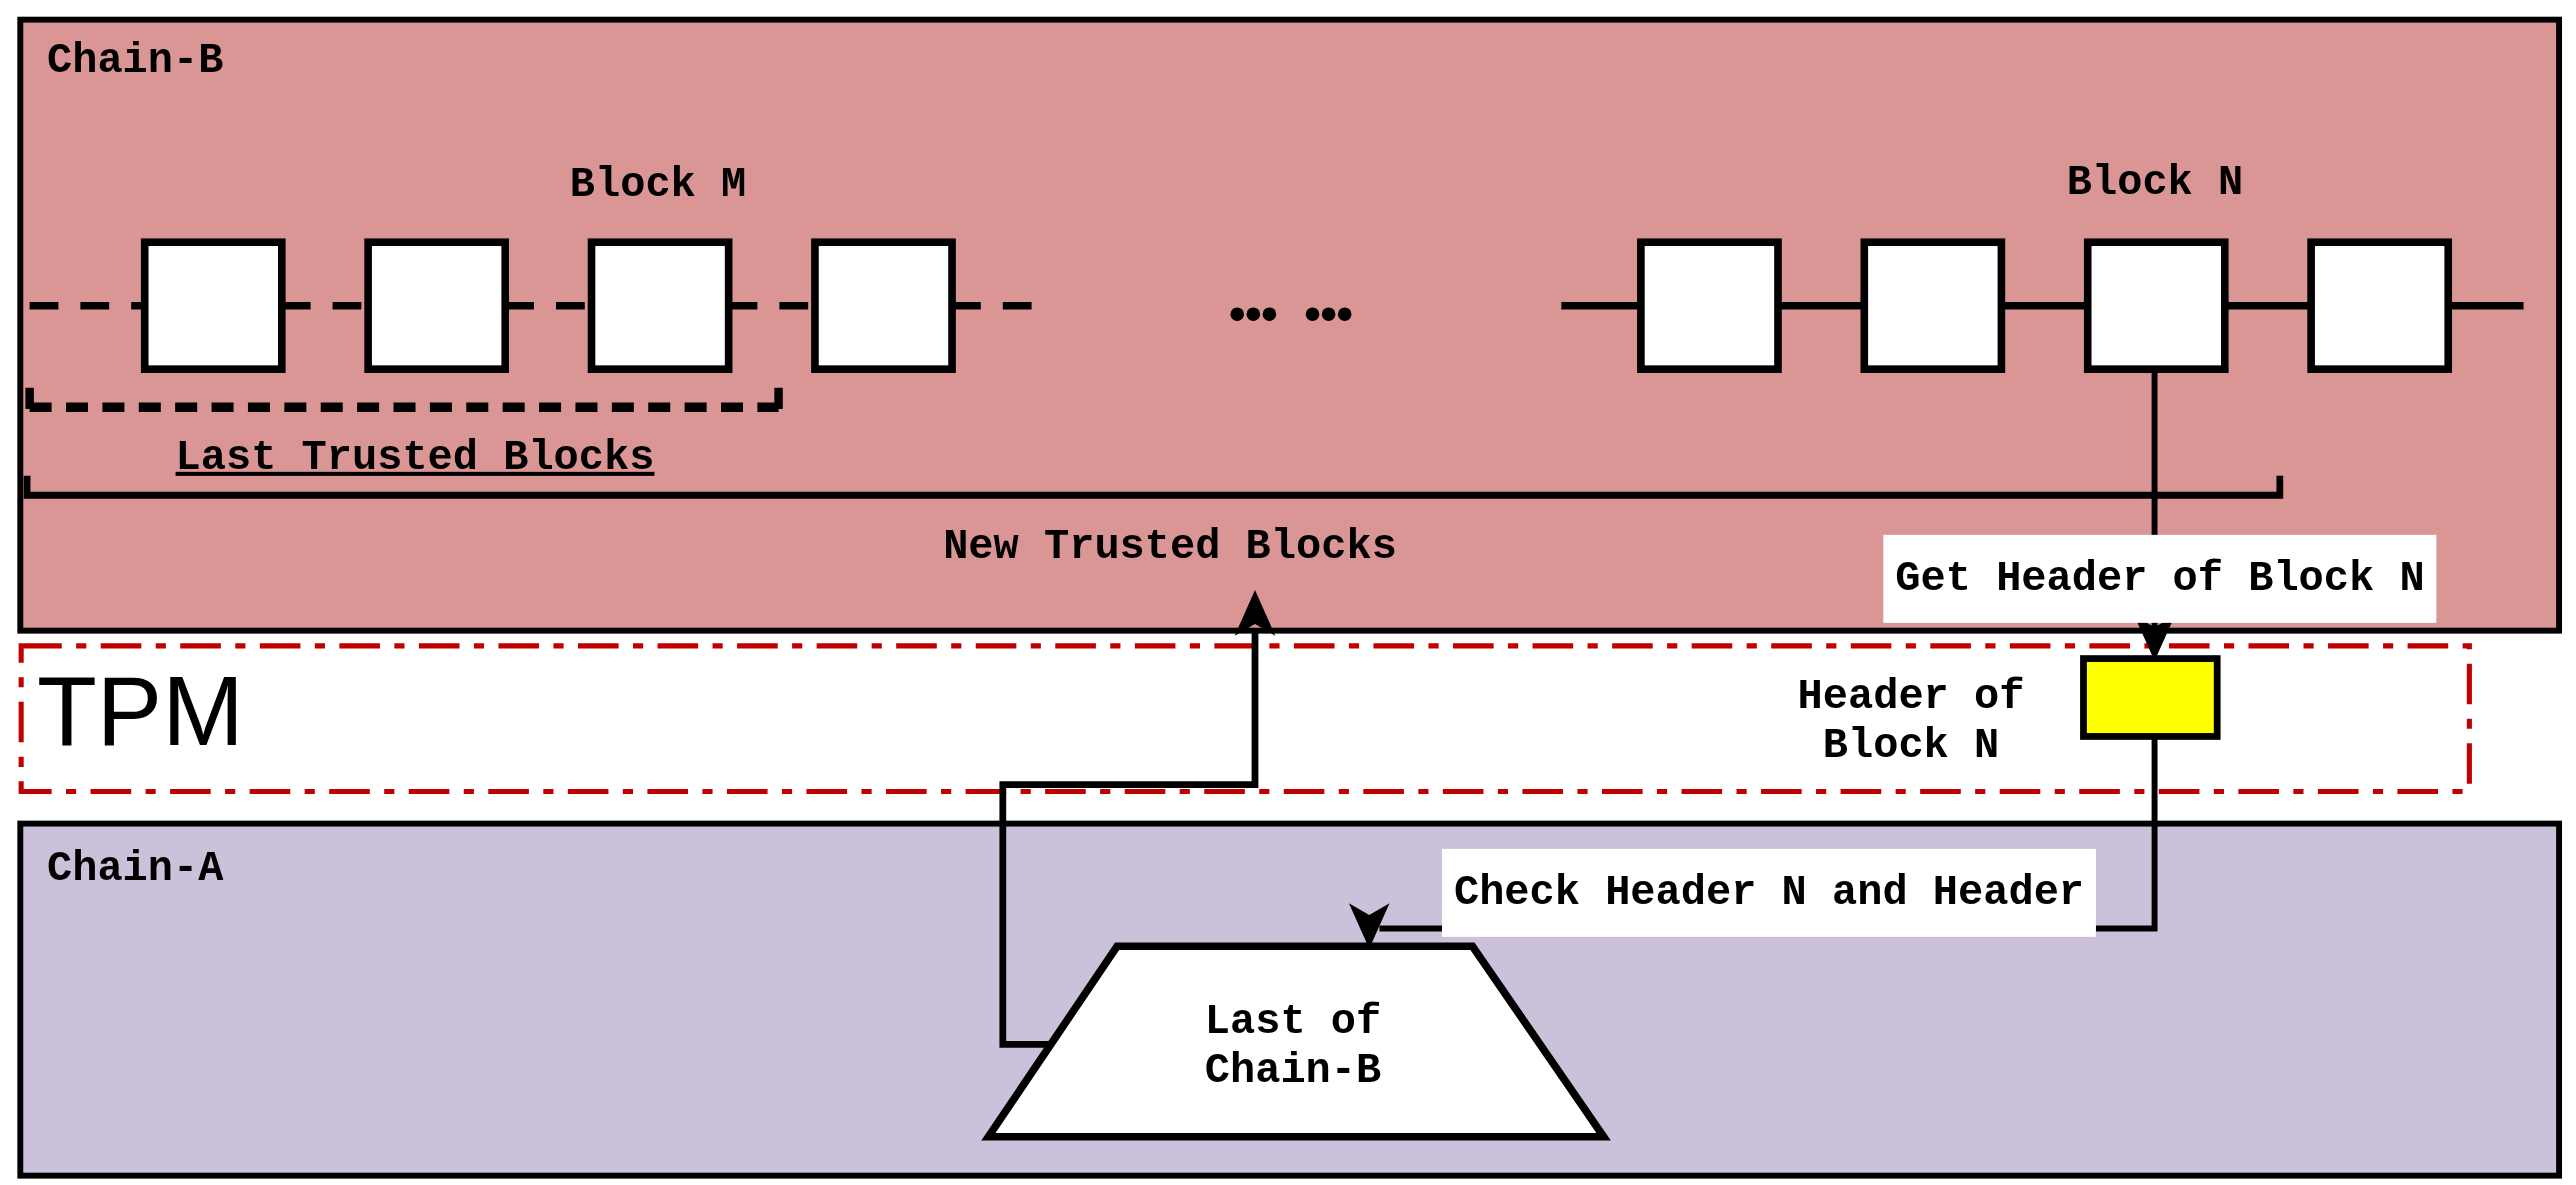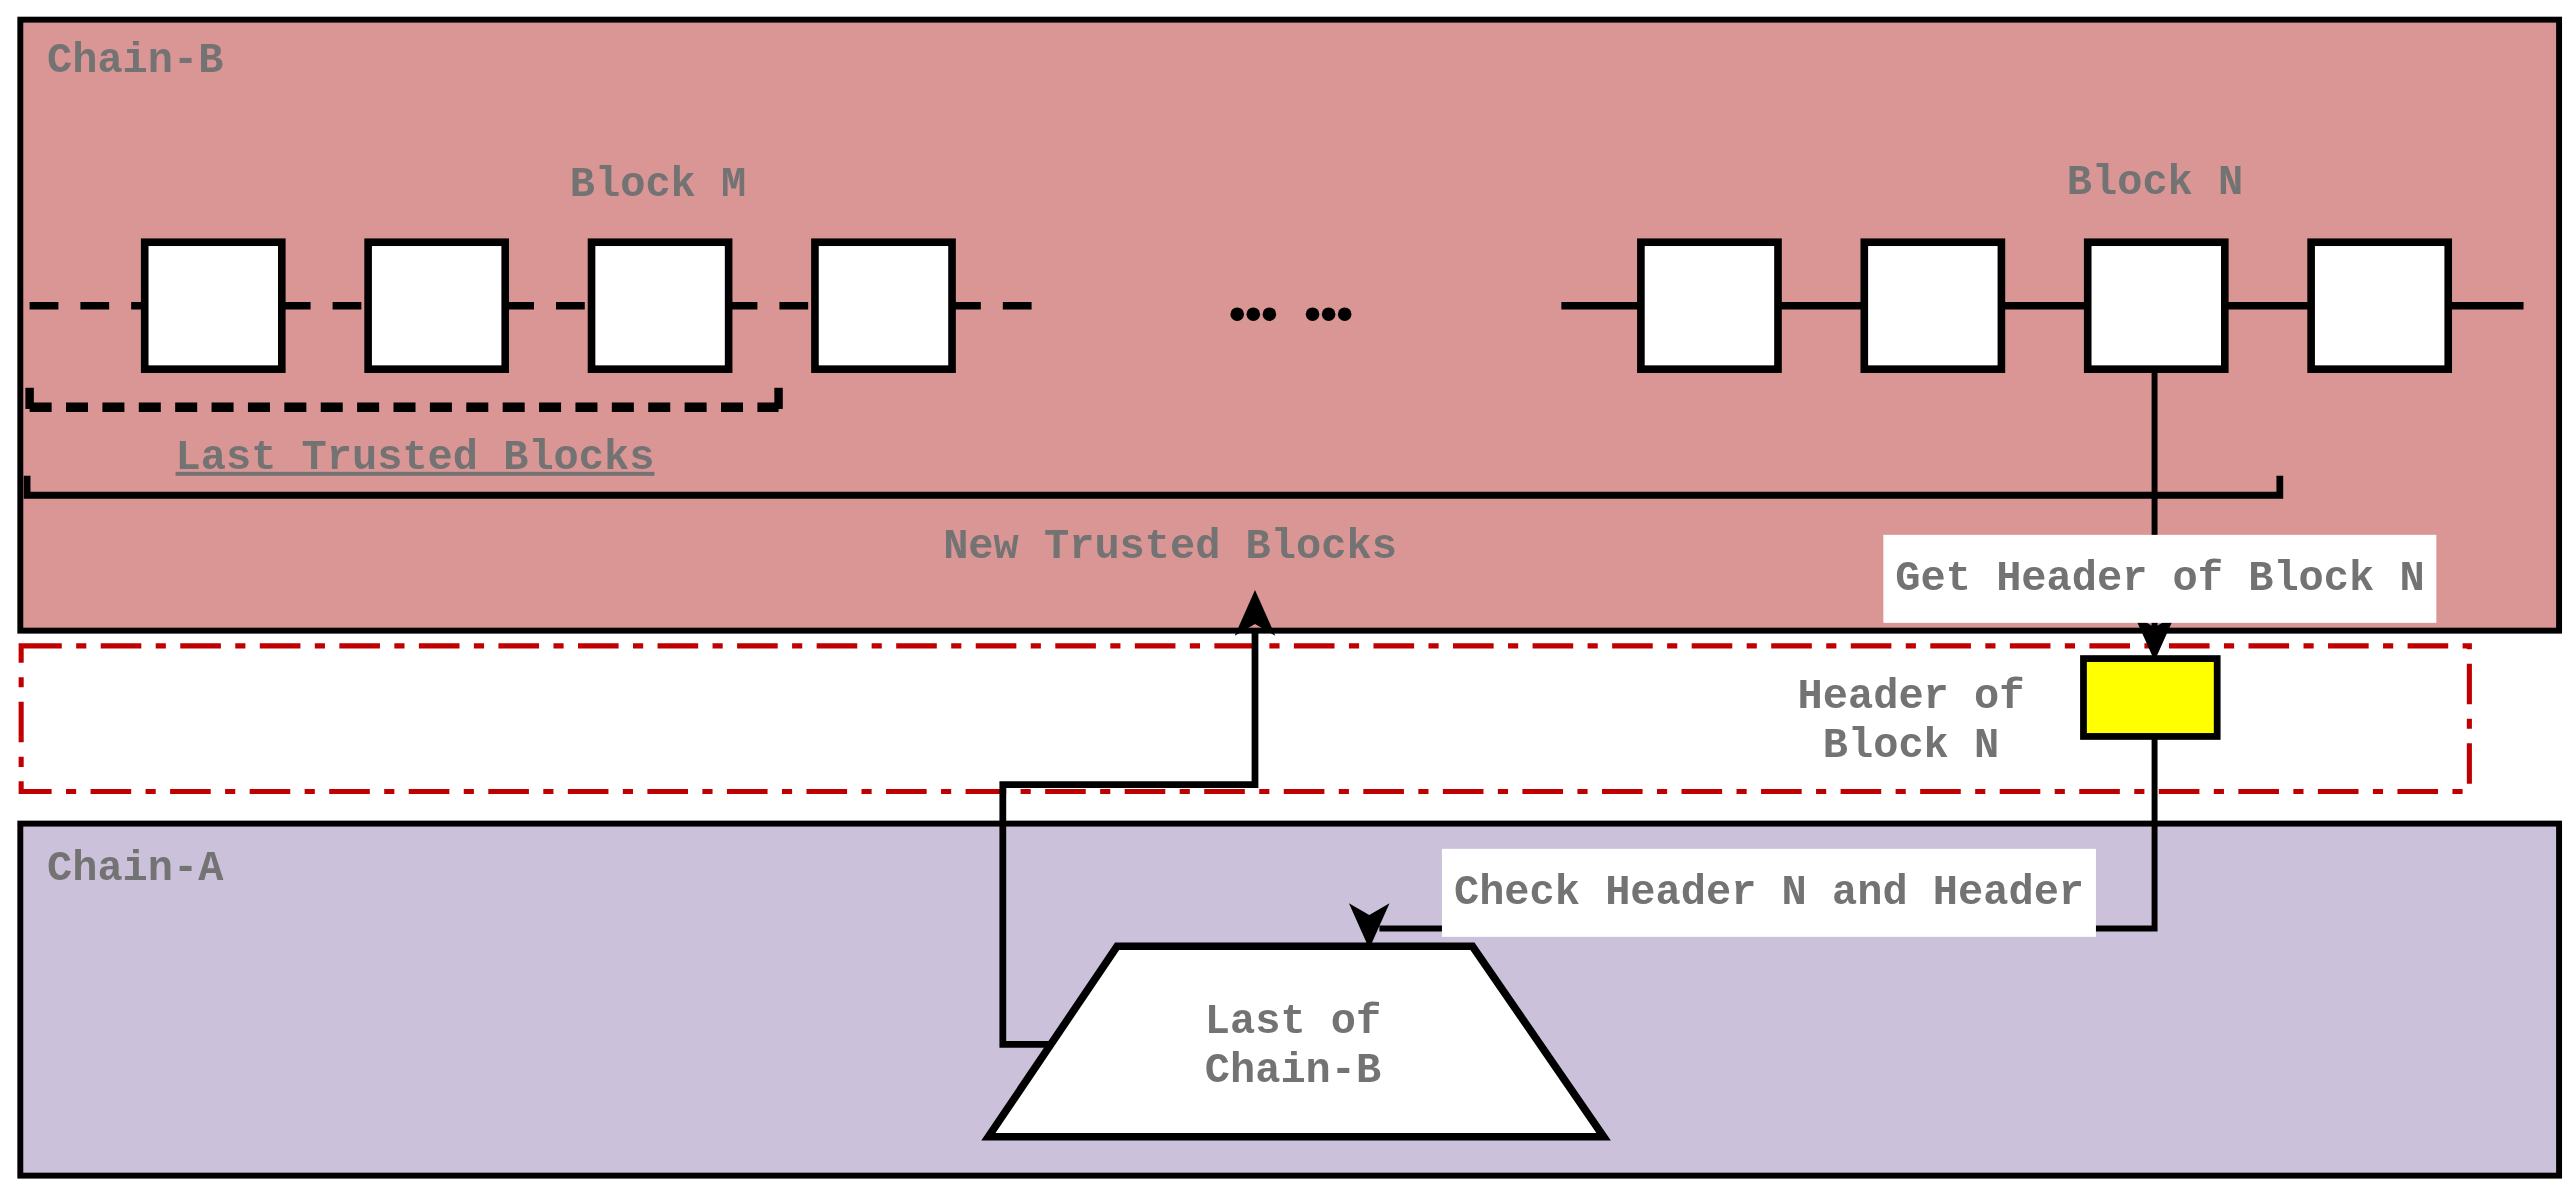--- a/index.html
+++ b/index.html
@@ -24,21 +24,21 @@
   .flow-line         { stroke: #000000; stroke-width: 7; fill: none; }
   .flow-line-thick   { stroke: #000000; stroke-width: 8; fill: none; }
   .arrow-head        { fill: #000000; stroke: none; }
   .tpm-border        { fill: none; stroke-width: 6; stroke-dasharray: 48 17 12 17; }
   .dot               { fill: #000000; }
   .trapezoid         { fill: #ffffff; stroke: #000000; stroke-width: 9; }
 
   
   .lbl {
     position: absolute;
-    color: #737373;
+    color: #000000;
     font-size: 42px;
     font-weight: 700;
     line-height: 1.15;
     white-space: nowrap;
     z-index: 3;
   }
   .lbl.centered { transform: translate(-50%, -50%); text-align: center; }
   .lbl.boxed    { background: #ffffff; padding: 20px 12px; }
   .lbl.two-line { line-height: 49px; }
   .lbl.two-line span { display: block; }
@@ -130,20 +130,21 @@
   <div class="lbl centered" style="left:658px; top:185px;">Block M</div>
 
   <div class="lbl centered" style="left:2155px; top:183px;">Block N</div>
 
   <div class="lbl centered" style="left:415px; top:458px;text-decoration:underline;">Last Trusted Blocks</div>
 
   <div class="lbl centered" style="left:1170px; top:547px;">New Trusted Blocks</div>
 
   <div class="lbl centered boxed" style="left:2160px; top:579px;">Get Header of Block N</div>
 
+  <div class="lbl" id="tpm-label" style="left:37px; top:662px;">TPM</div>
 
 
   <div class="lbl centered two-line" style="left:1911px; top:714px;margin-top:8px;">
     <span>Header of</span>
     <span>Block N</span>
   </div>
 
   <div class="lbl" style="left:47px; top:845px;">Chain-A</div>
 
   <div class="lbl centered boxed" style="left:1769px; top:893px;">Check Header N and Header</div>

